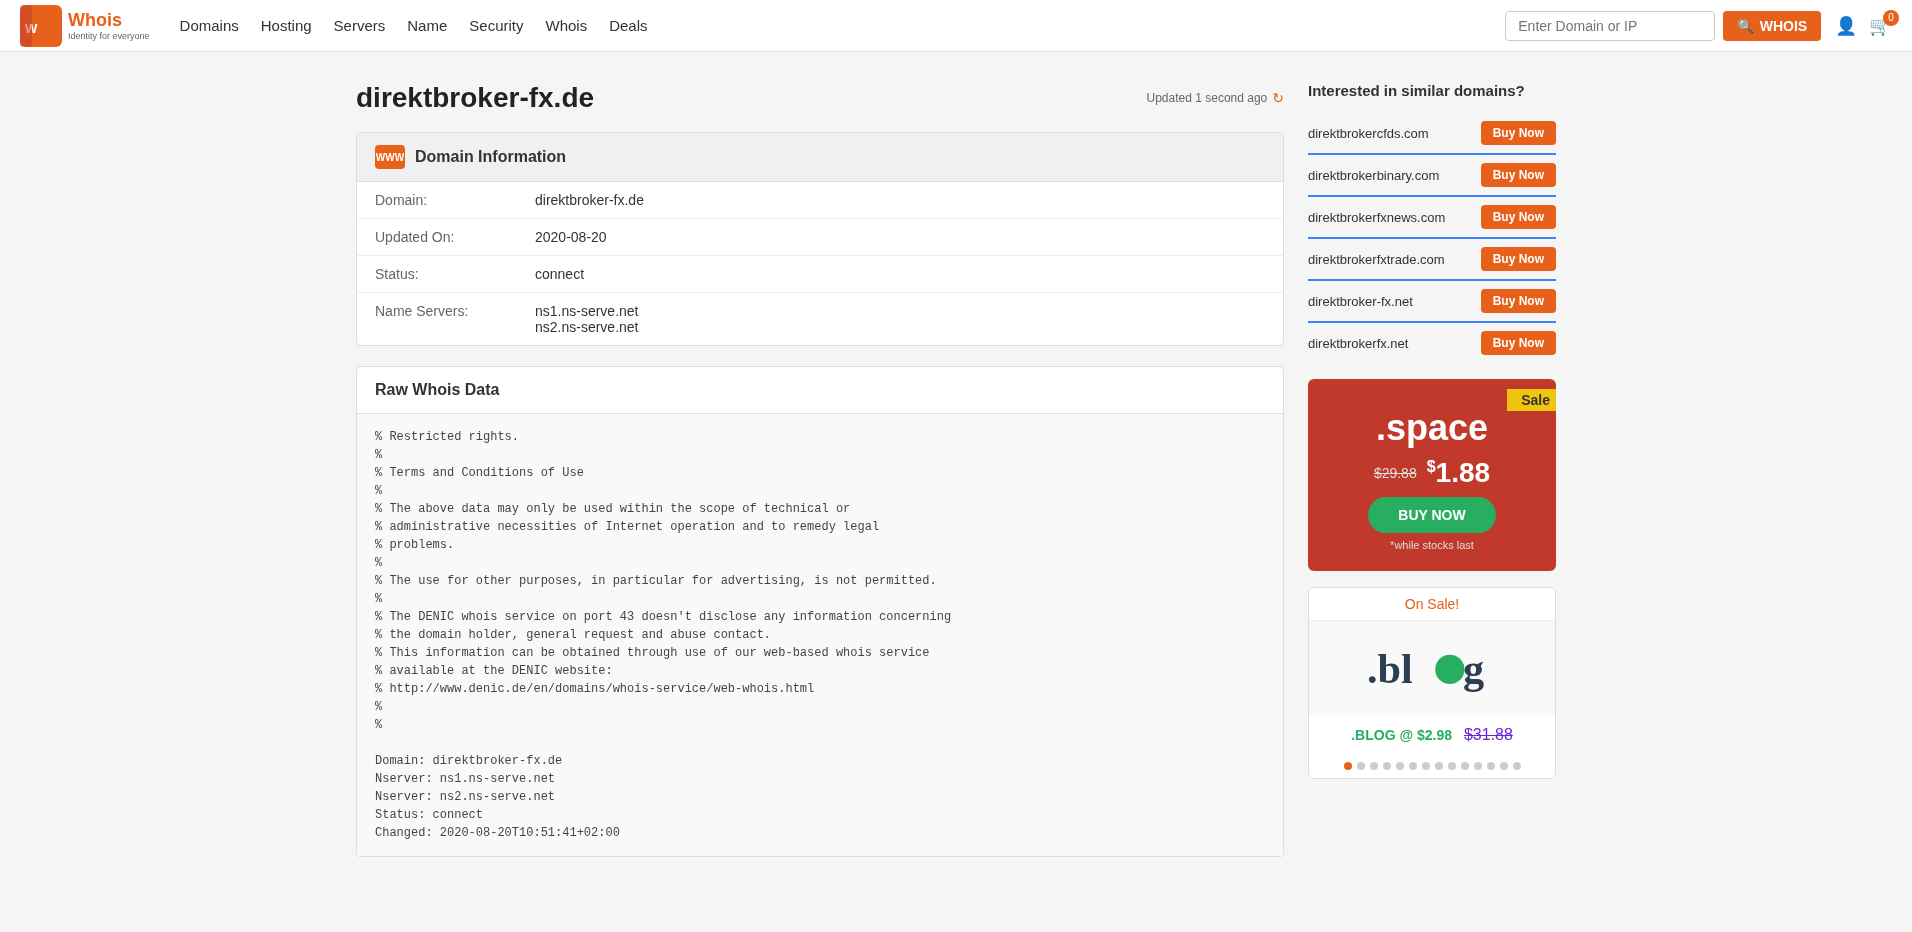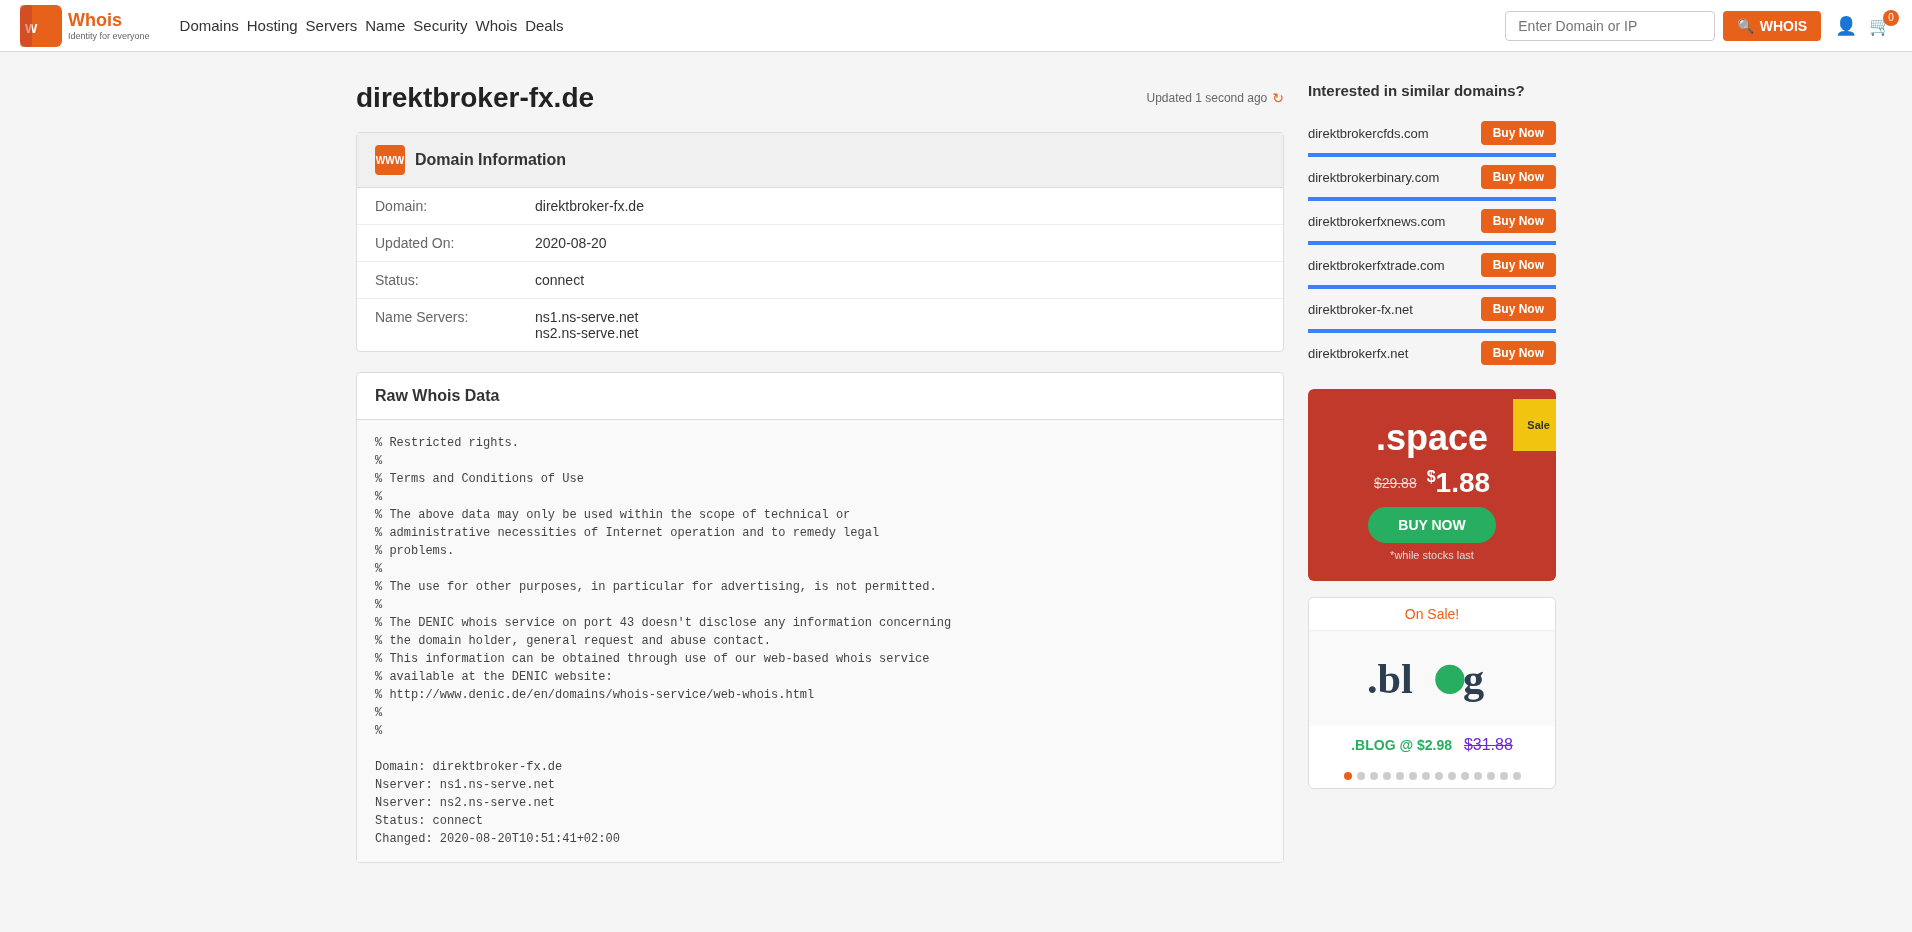--- a/index.html
+++ b/index.html
@@ -22,21 +22,21 @@
       align-items: center;
       margin-right: 30px;
     }
     .logo-icon {
       width: 42px;
       height: 42px;
       margin-right: 6px;
     }
     .nav-links {
       display: flex;
-      gap: 8px;
+      gap: 22px;
       list-style: none;
     }
     .nav-links li a {
       text-decoration: none;
       color: #333;
       font-size: 15px;
       font-weight: 500;
     }
     .nav-search {
       margin-left: auto;
@@ -139,21 +139,21 @@
       border-bottom: 1px solid #ddd;
       display: flex;
       align-items: center;
       gap: 10px;
       font-size: 16px;
       font-weight: bold;
       color: #333;
     }
     .domain-icon {
       width: 30px;
-      height: 30px;
+      height: 24px;
       background: #e8611a;
       border-radius: 4px;
       display: flex;
       align-items: center;
       justify-content: center;
       color: #fff;
       font-size: 10px;
       font-weight: bold;
     }
     .info-table { width: 100%; border-collapse: collapse; }
@@ -202,21 +202,21 @@
       font-weight: bold;
       color: #333;
       margin-bottom: 14px;
     }
     .similar-list { list-style: none; }
     .similar-item {
       display: flex;
       align-items: center;
       justify-content: space-between;
       padding: 8px 0;
-      border-bottom: 4px solid #3b82f6;
+      border-bottom: 2px solid #3b82f6;
     }
     .similar-item:last-child { border-bottom: none; }
     .similar-domain { font-size: 13px; color: #333; }
     .buy-now-btn {
       background: #e8611a;
       color: #fff;
       border: none;
       border-radius: 4px;
       padding: 5px 12px;
       font-size: 12px;
@@ -233,23 +233,23 @@
       text-align: center;
       position: relative;
       overflow: hidden;
     }
     .sale-ribbon {
       position: absolute;
       top: 10px;
       right: -8px;
       background: #f1c40f;
       color: #333;
-      font-size: 11px;
-      font-weight: bold;
-      padding: 20px 14px;
+      font-size: 14px;
+      font-weight: bold;
+      padding: 3px 14px;
       transform: rotate(0deg);
     }
     .sale-domain-ext {
       font-size: 36px;
       font-weight: bold;
       color: #fff;
       margin: 8px 0;
     }
     .sale-price-row {
       display: flex;

